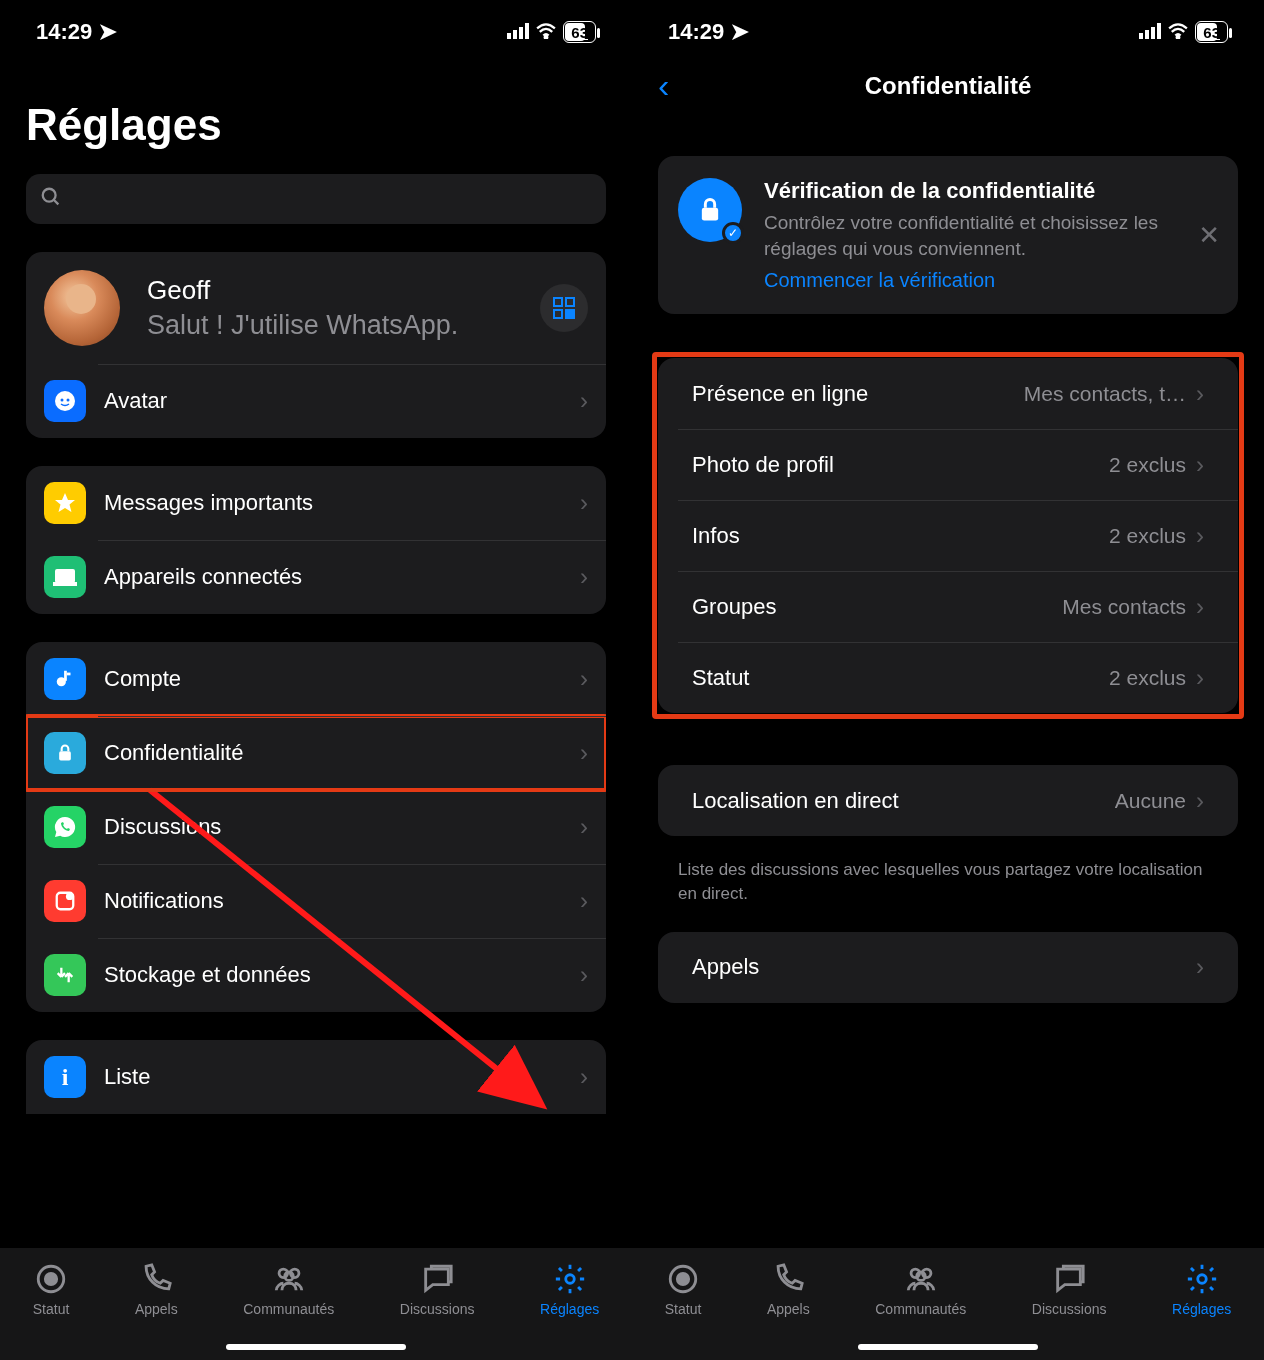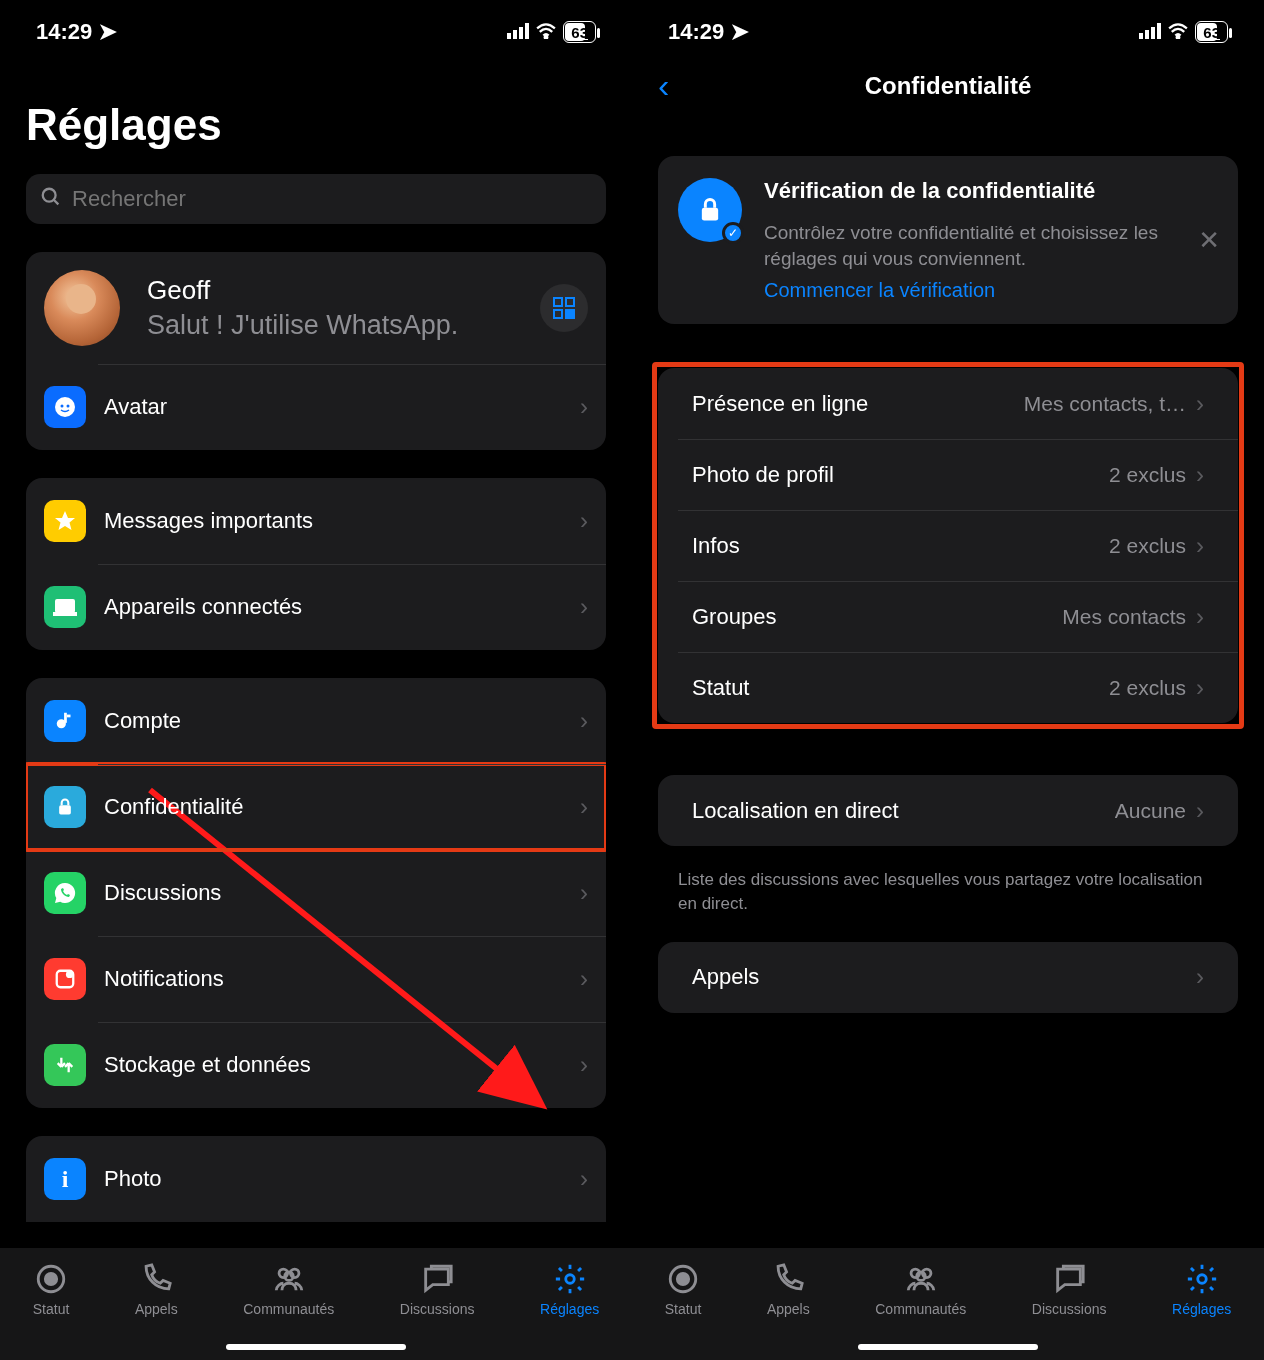--- a/index.html
+++ b/index.html
@@ -20,21 +20,21 @@
   .navheader .title { font-size:24px; font-weight:600; }
   .backbtn { position:absolute; left:0; top:12px; color:#0a84ff; font-size:34px; font-weight:300; line-height:1;}
 
   h1.page-title { font-size:44px; font-weight:700; margin-top:44px; margin-bottom:24px;}
 
   .searchbar { background:#1c1c1e; border-radius:14px; height:50px; display:flex; align-items:center; padding:0 14px; gap:10px; margin-bottom:28px;}
   .searchbar .mag { color:#8e8e93; }
   .searchbar input { background:transparent; border:none; outline:none; color:#8e8e93; font-size:22px; flex:1;}
 
   .group { background:#1c1c1e; border-radius:16px; overflow:hidden; margin-bottom:28px;}
-  .row { display:flex; align-items:center; padding:22px 18px; min-height:72px; gap:18px; position:relative;}
+  .row { display:flex; align-items:center; padding:16px 18px; min-height:72px; gap:18px; position:relative;}
   .row + .row { border-top:1px solid #2c2c2e; margin-left:0;}
   .group .row + .row::before { content:""; position:absolute; left:72px; right:0; top:0; height:1px; background:#323234;}
   .group .row + .row { border-top:none;}
   .row .label { font-size:22px; flex:1; }
   .chev { color:#5a5a5e; font-size:24px; }
   .iconbox { width:42px; height:42px; border-radius:10px; display:flex; align-items:center; justify-content:center; flex-shrink:0;}
   .iconbox svg, .iconbox span { color:#fff; }
 
   .profile-row { padding:18px 18px; gap:27px;}
   .avatar { width:76px; height:76px; border-radius:50%; background: radial-gradient(circle at 40% 35%, #f4c9a0 0%, #d98a5a 35%, #b36336 70%, #7a3e20 100%); flex-shrink:0; position:relative; overflow:hidden;}
@@ -50,21 +50,21 @@
   .tabbar { position:absolute; left:0; right:0; bottom:0; height:112px; background:rgba(28,28,30,0.78); backdrop-filter:blur(6px); display:flex; justify-content:space-around; align-items:flex-start; padding-top:14px;}
   .tab { display:flex; flex-direction:column; align-items:center; gap:5px; color:#8e8e93; font-size:14px;}
   .tab.active { color:#0a84ff;}
   .tab svg { width:34px; height:34px; }
   .homebar { position:absolute; bottom:10px; left:50%; transform:translateX(-50%); width:180px; height:6px; border-radius:4px; background:#fff;}
 
   
   .banner { background:#1c1c1e; border-radius:16px; padding:22px 20px; display:flex; gap:22px; align-items:flex-start; margin-top:40px; margin-bottom:44px; position:relative;}
   .banner .circle { width:64px; height:64px; border-radius:50%; background:#0a84ff; display:flex; align-items:center; justify-content:center; flex-shrink:0; position:relative;}
   .banner .circle .check { position:absolute; right:-2px; bottom:-2px; width:22px; height:22px; border-radius:50%; background:#0a84ff; border:3px solid #1c1c1e; display:flex; align-items:center; justify-content:center; font-size:12px;}
-  .banner h3 { font-size:22px; font-weight:600; margin-bottom:16px;}
+  .banner h3 { font-size:22px; font-weight:600; margin-bottom:6px;}
   .banner p { font-size:19px; color:#8e8e93; line-height:1.35;}
   .banner a { display:block; color:#0a84ff; font-size:20px; margin-top:8px; text-decoration:none;}
   .banner .close { position:absolute; right:18px; top:50%; transform:translateY(-50%); color:#6e6e73; font-size:26px;}
 
   
   .plain-group { background:#1c1c1e; border-radius:16px; margin-bottom:22px; position:relative;}
   .prow { display:flex; align-items:center; padding:0 34px; height:71px; position:relative;}
   .prow + .prow::before { content:""; position:absolute; left:20px; right:0; top:0; height:1px; background:#323234;}
   .prow .label { font-size:22px; flex:1;}
   .prow .value { font-size:21px; color:#8e8e93; margin-right:10px; max-width:230px; white-space:nowrap; overflow:hidden; text-overflow:ellipsis;}
@@ -105,21 +105,20 @@
 
   <h1 class="page-title">Réglages</h1>
 
   <div class="searchbar">
     <span class="mag">
       <svg width="22" height="22" viewBox="0 0 24 24" fill="none" stroke="#8e8e93" stroke-width="2.5">
           <circle cx="10" cy="10" r="7"></circle>
           <line x1="20" y1="20" x2="15" y2="15"></line>
         </svg>
     </span>
-    <input placeholder="Rechercher" style="">
   </div>
 
   <div class="group">
     <div class="row profile-row">
       <div class="avatar"></div>
       <div class="profile-text" style="flex:1">
         <div class="name">Geoff</div>
         <div class="sub">Salut ! J'utilise WhatsApp.</div>
       </div>
       <div class="qrbtn">
@@ -222,21 +221,21 @@
       <div class="label">Stockage et données</div>
       <span class="chev">›</span>
     </div>
   </div>
 
   <div class="group" style="margin-bottom:0; border-bottom-left-radius:0; border-bottom-right-radius:0;">
     <div class="row">
       <div class="iconbox" style="background:#0a84ff">
         <span style="font-family:Georgia,serif; font-size:24px; font-weight:700;">i</span>
       </div>
-      <div class="label">Photo</div>
+      <div class="label">Liste</div>
       <span class="chev">›</span>
     </div>
   </div>
 
   <svg class="arrow-svg" style="left:120px; top:770px; width:480px; height:370px;" viewBox="0 0 480 370">
     <defs>
         <marker id="ah" markerWidth="12" markerHeight="12" refX="9" refY="5" orient="auto">
           <polygon points="0,0 11,5 0,10" fill="#ff1a1a"></polygon>
         </marker>
       </defs>

